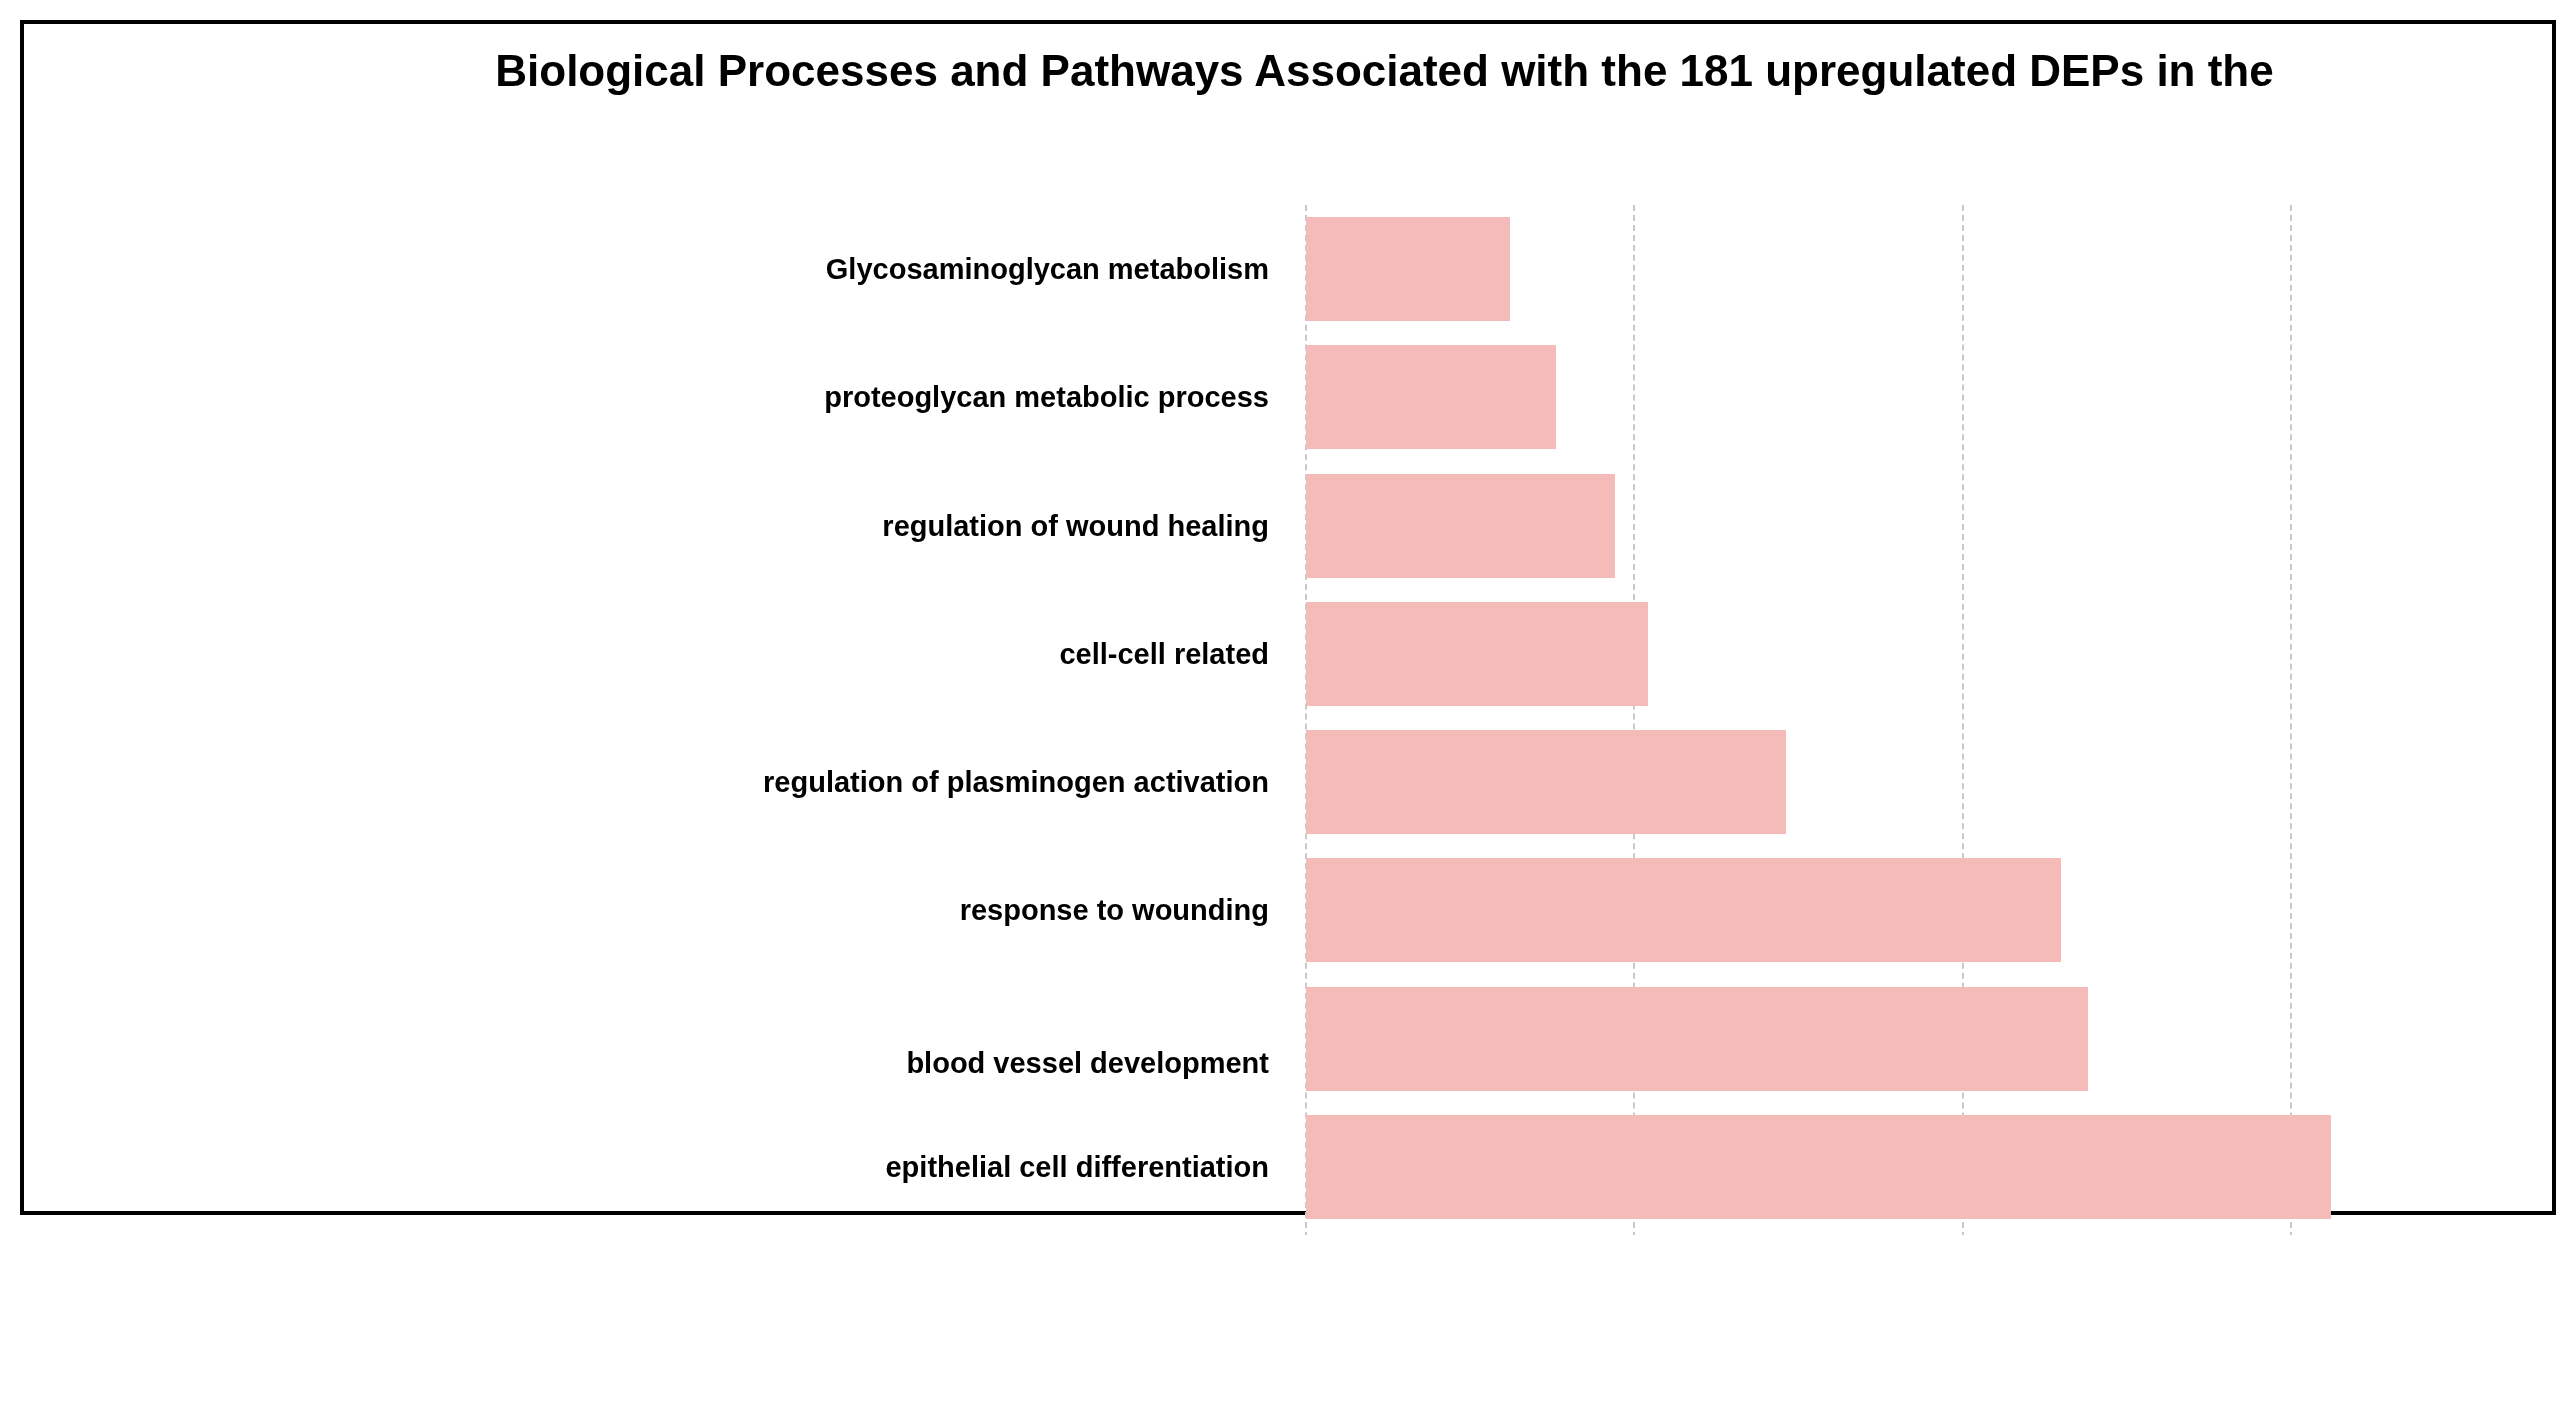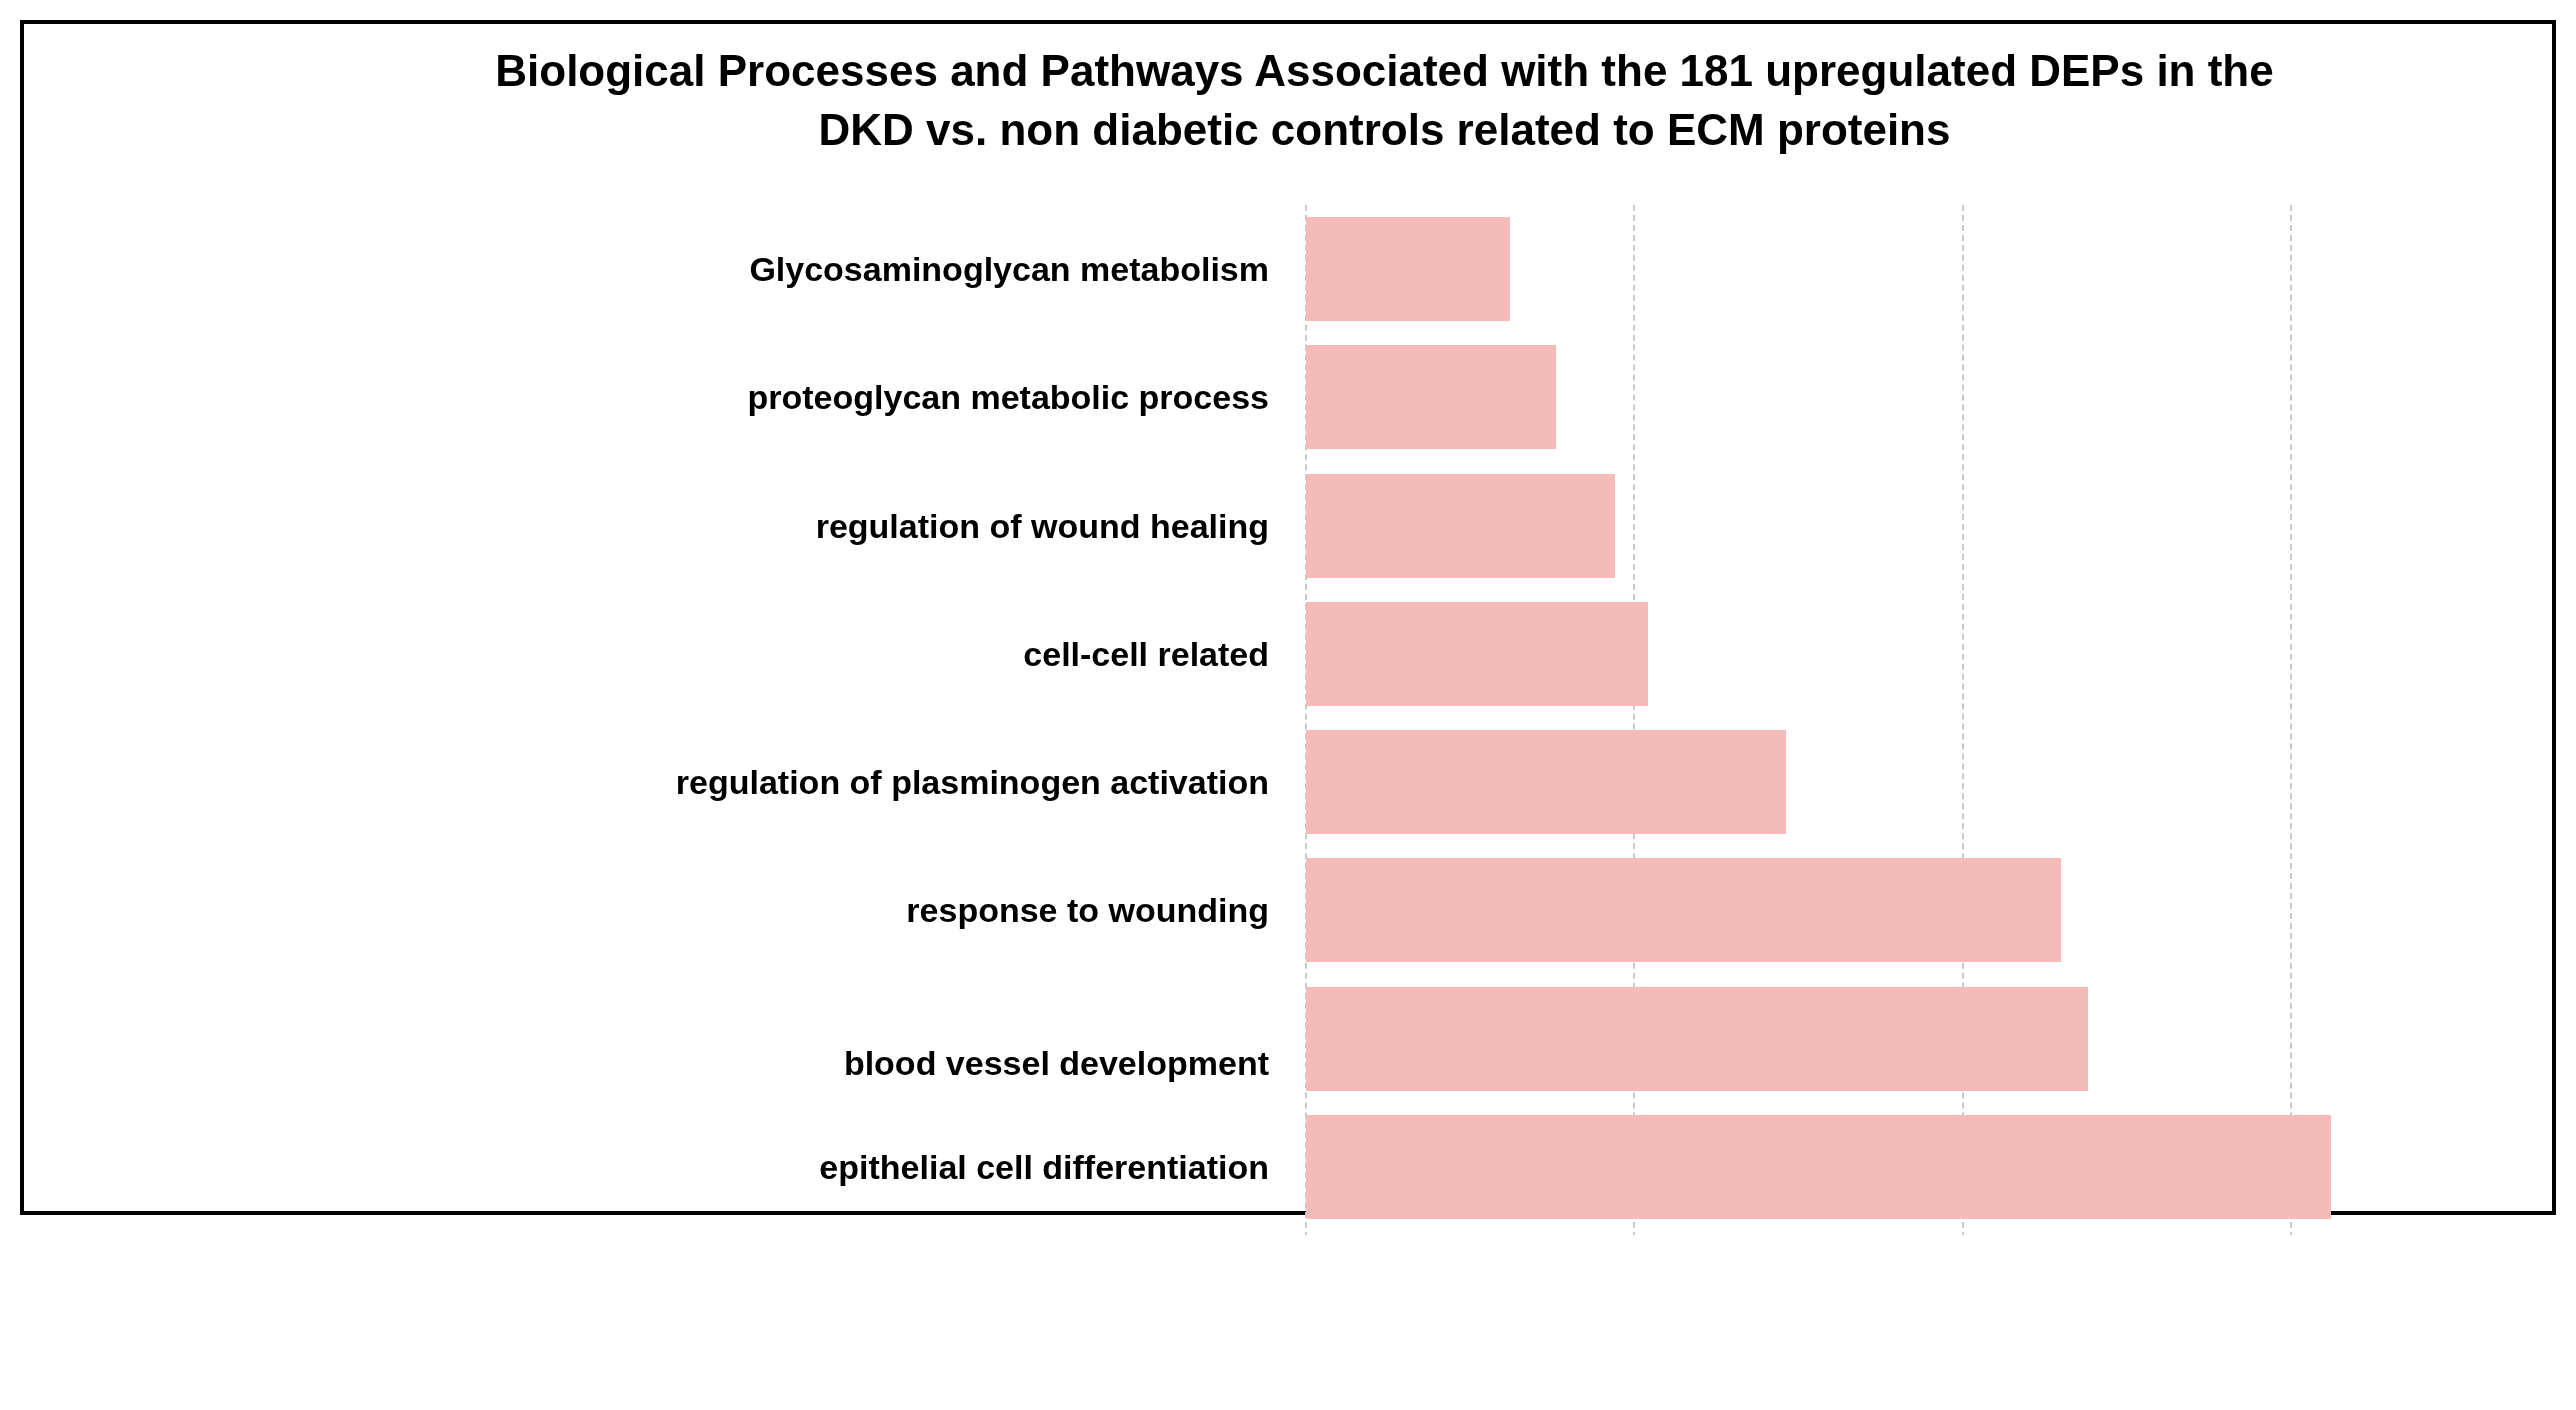--- a/index.html
+++ b/index.html
@@ -41,21 +41,21 @@
     position:absolute;
     left:0;
     height:104px;
     background:#f5bbb9;
     z-index:2;
   }
   .cat-label{
     position:absolute;
     left:141px;width:1128px;
     display:flex;align-items:center;justify-content:flex-end;
-    font-size:34px;font-weight:bold;
+    font-size:29px;font-weight:bold;
     white-space:nowrap;
     text-align:center;
   }
   .x-tick-label{
     position:absolute;
     top:1263px;width:141px;
     text-align:center;
     font-size:41px;font-weight:bold;
   }
   .x-axis-label{
@@ -66,21 +66,20 @@
   }
 </style>
 </head>
 <body>
 
 <div id="figure">
   <div class="frame"></div>
 
   <div class="title">
     <div>Biological Processes and Pathways Associated with the 181 upregulated DEPs in the</div>
-    <div>DKD vs. non diabetic controls related to ECM proteins</div>
   </div>
 
   <div id="cat-labels">
       <div class="cat-label" style="top: 205px; height: 128px;">Glycosaminoglycan metabolism</div>
       <div class="cat-label" style="top: 333px; height: 128px;">proteoglycan metabolic process</div>
       <div class="cat-label" style="top: 462px; height: 128px;">regulation of wound healing</div>
       <div class="cat-label" style="top: 590px; height: 128px;">cell-cell related</div>
       <div class="cat-label" style="top: 718px; height: 128px;">regulation of plasminogen activation</div>
       <div class="cat-label" style="top: 846px; height: 128px;">response to wounding</div>
       <div class="cat-label" style="top: 999px; height: 128px;">blood vessel development</div>

